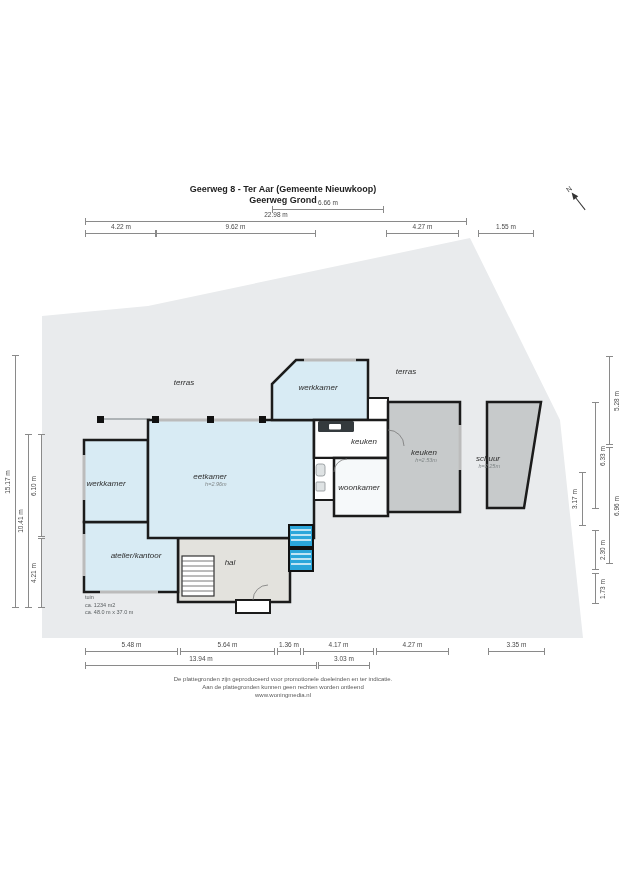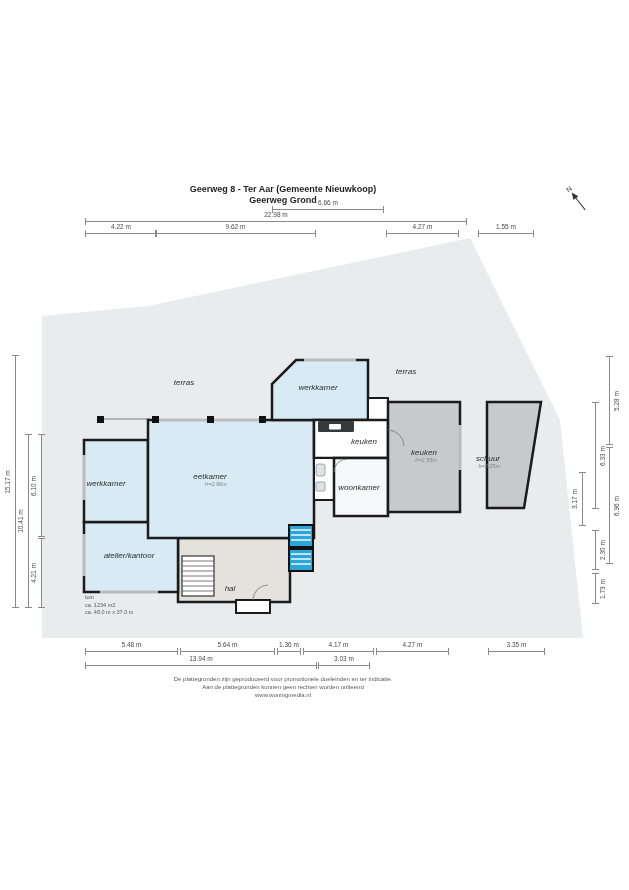--- a/index.html
+++ b/index.html
@@ -142,24 +142,24 @@
   <div class="rlabel" style="left:210px;top:480px">
       <span>eetkamer</span>
       <span class="rsub">h=2.96m</span>
     </div>
   <div class="rlabel" style="left:106px;top:484px">
       <span>werkkamer</span>
     </div>
   <div class="rlabel" style="left:359px;top:488px">
       <span>woonkamer</span>
     </div>
-  <div class="rlabel" style="left:129px;top:556px">
+  <div class="rlabel" style="left:136px;top:556px">
       <span>atelier/kantoor</span>
     </div>
-  <div class="rlabel" style="left:230px;top:589px">
+  <div class="rlabel" style="left:230px;top:563px">
       <span>hal</span>
     </div>
   <div class="rlabel" style="left:424px;top:456px">
       <span>keuken</span>
       <span class="rsub">h=2.53m</span>
     </div>
   <div class="rlabel" style="left:488px;top:462px">
       <span>schuur</span>
       <span class="rsub">h=2.25m</span>
     </div>

